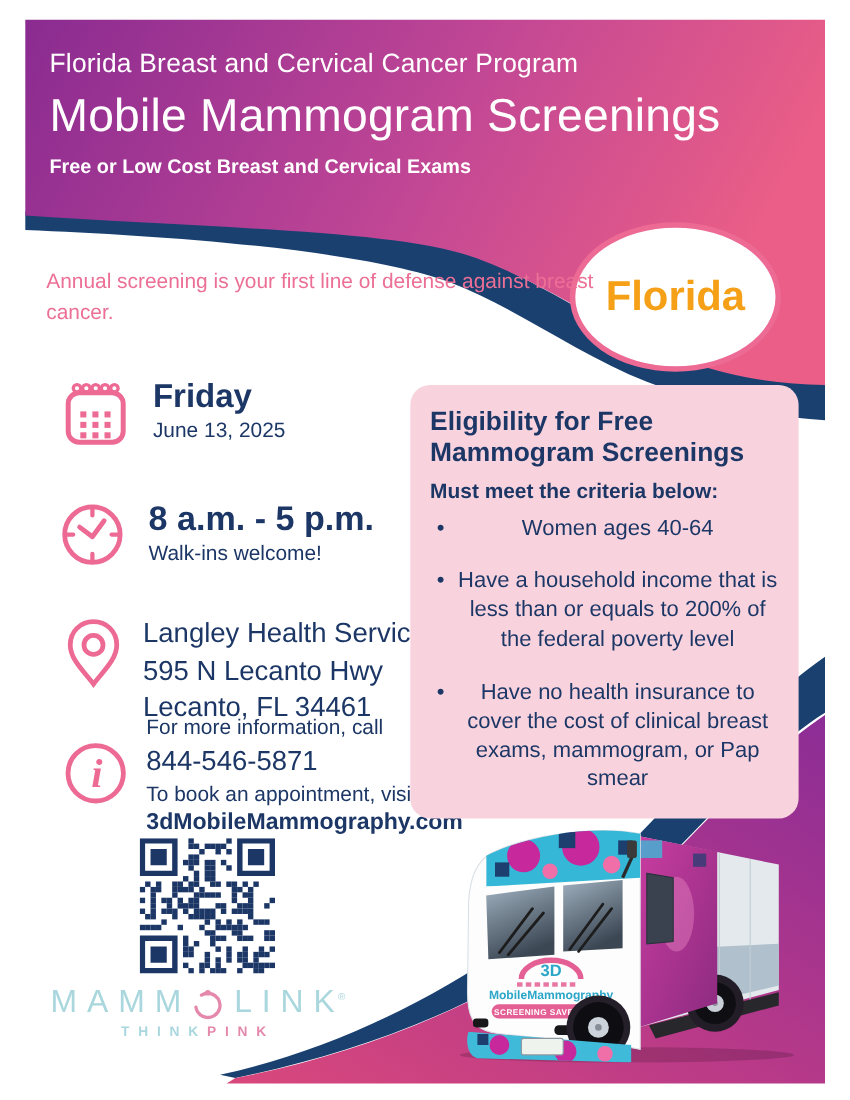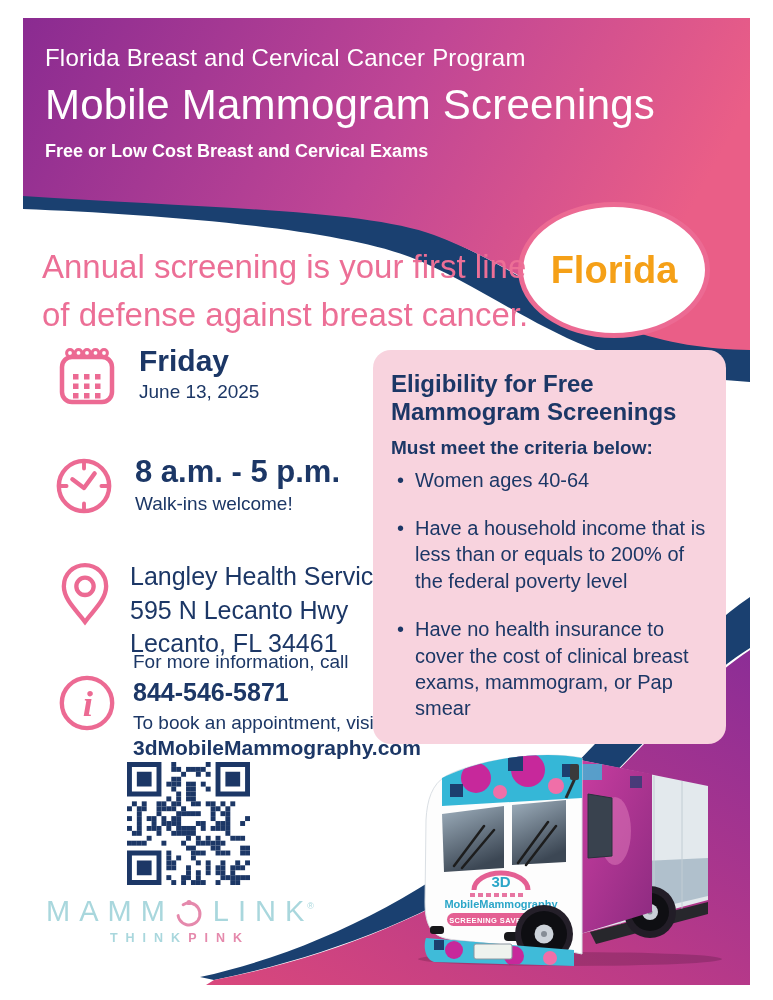--- a/index.html
+++ b/index.html
@@ -18,47 +18,47 @@
     position:absolute;left:518px;top:202px;width:192px;height:136px;
     background:#ffffff;border:5px solid #EC6A93;border-radius:50%;
     display:flex;flex-direction:column;align-items:center;justify-content:center;
     box-sizing:border-box;
   }
   .fl-top{color:#F5A017;font-size:38px;font-weight:700;line-height:1;}
   .fl-bottom{color:#1899A5;font-size:32px;font-weight:700;line-height:1;margin-top:-1px;letter-spacing:.5px;}
   
   .intro{
     position:absolute;left:42px;top:243px;width:500px;
-    color:#EC6F96;font-size:33px;line-height:1.45;font-weight:400;
+    color:#EC6F96;font-size:19px;line-height:1.45;font-weight:400;
   }
   
   .row{position:absolute;display:flex;align-items:flex-start;color:#1C3766;}
   .row .txt{margin-left:20px;}
   .row-date{left:55px;top:344px;}
   .day{font-size:30px;font-weight:700;line-height:1.1;}
   .date{font-size:19px;margin-top:4px;}
   .row-time{left:53px;top:455px;}
   .hours{font-size:31px;font-weight:700;line-height:1.1;}
   .hours-note{font-size:19px;margin-top:4px;}
   .row-loc{left:60px;top:560px;}
   .loc-line{font-size:25px;line-height:1.34;font-weight:500;}
   .info-txt{position:absolute;left:133px;top:650px;color:#1C3766;}
   .info-l{font-size:19px;line-height:1.3;}
-  .info-phone{font-size:25px;font-weight:700;margin-top:3px;}
+  .info-phone{font-size:25px;font-weight:400;margin-top:3px;}
   .info-l2{font-size:19px;margin-top:5px;}
   .info-web{font-size:21px;font-weight:700;margin-top:2px;}
   
   .elig{
     position:absolute;left:373px;top:350px;width:353px;box-sizing:border-box;
     background:#F8D3DE;border-radius:18px;padding:20px 18px 22px 18px;color:#1C3766;
   }
   .elig-title{font-size:24px;font-weight:700;line-height:1.18;}
   .elig-label{font-size:19px;font-weight:700;margin-top:10px;}
   .elig ul{list-style:none;margin:4px 0 0 0;padding:0;font-size:20px;line-height:1.32;}
-  .elig li{position:relative;padding-left:24px;margin-top:22px;}
+  .elig li{position:relative;padding-left:24px;margin-top:22px;text-align:center;}
   .elig li:first-child{margin-top:8px;}
   .elig li::before{content:"•";position:absolute;left:6px;top:0;color:#1C3766;}
   
   .qr{position:absolute;left:127px;top:762px;width:123px;height:123px;background:#fff;}
   .mammolink{position:absolute;left:30px;top:895px;width:300px;text-align:center;}
   .ml-word{
     color:#A9D7DD;font-size:29px;font-weight:400;letter-spacing:9px;
     display:flex;align-items:center;justify-content:center;
   }
   .ml-reg{font-size:9px;vertical-align:top;letter-spacing:0;margin-left:-6px;margin-top:-12px;}

